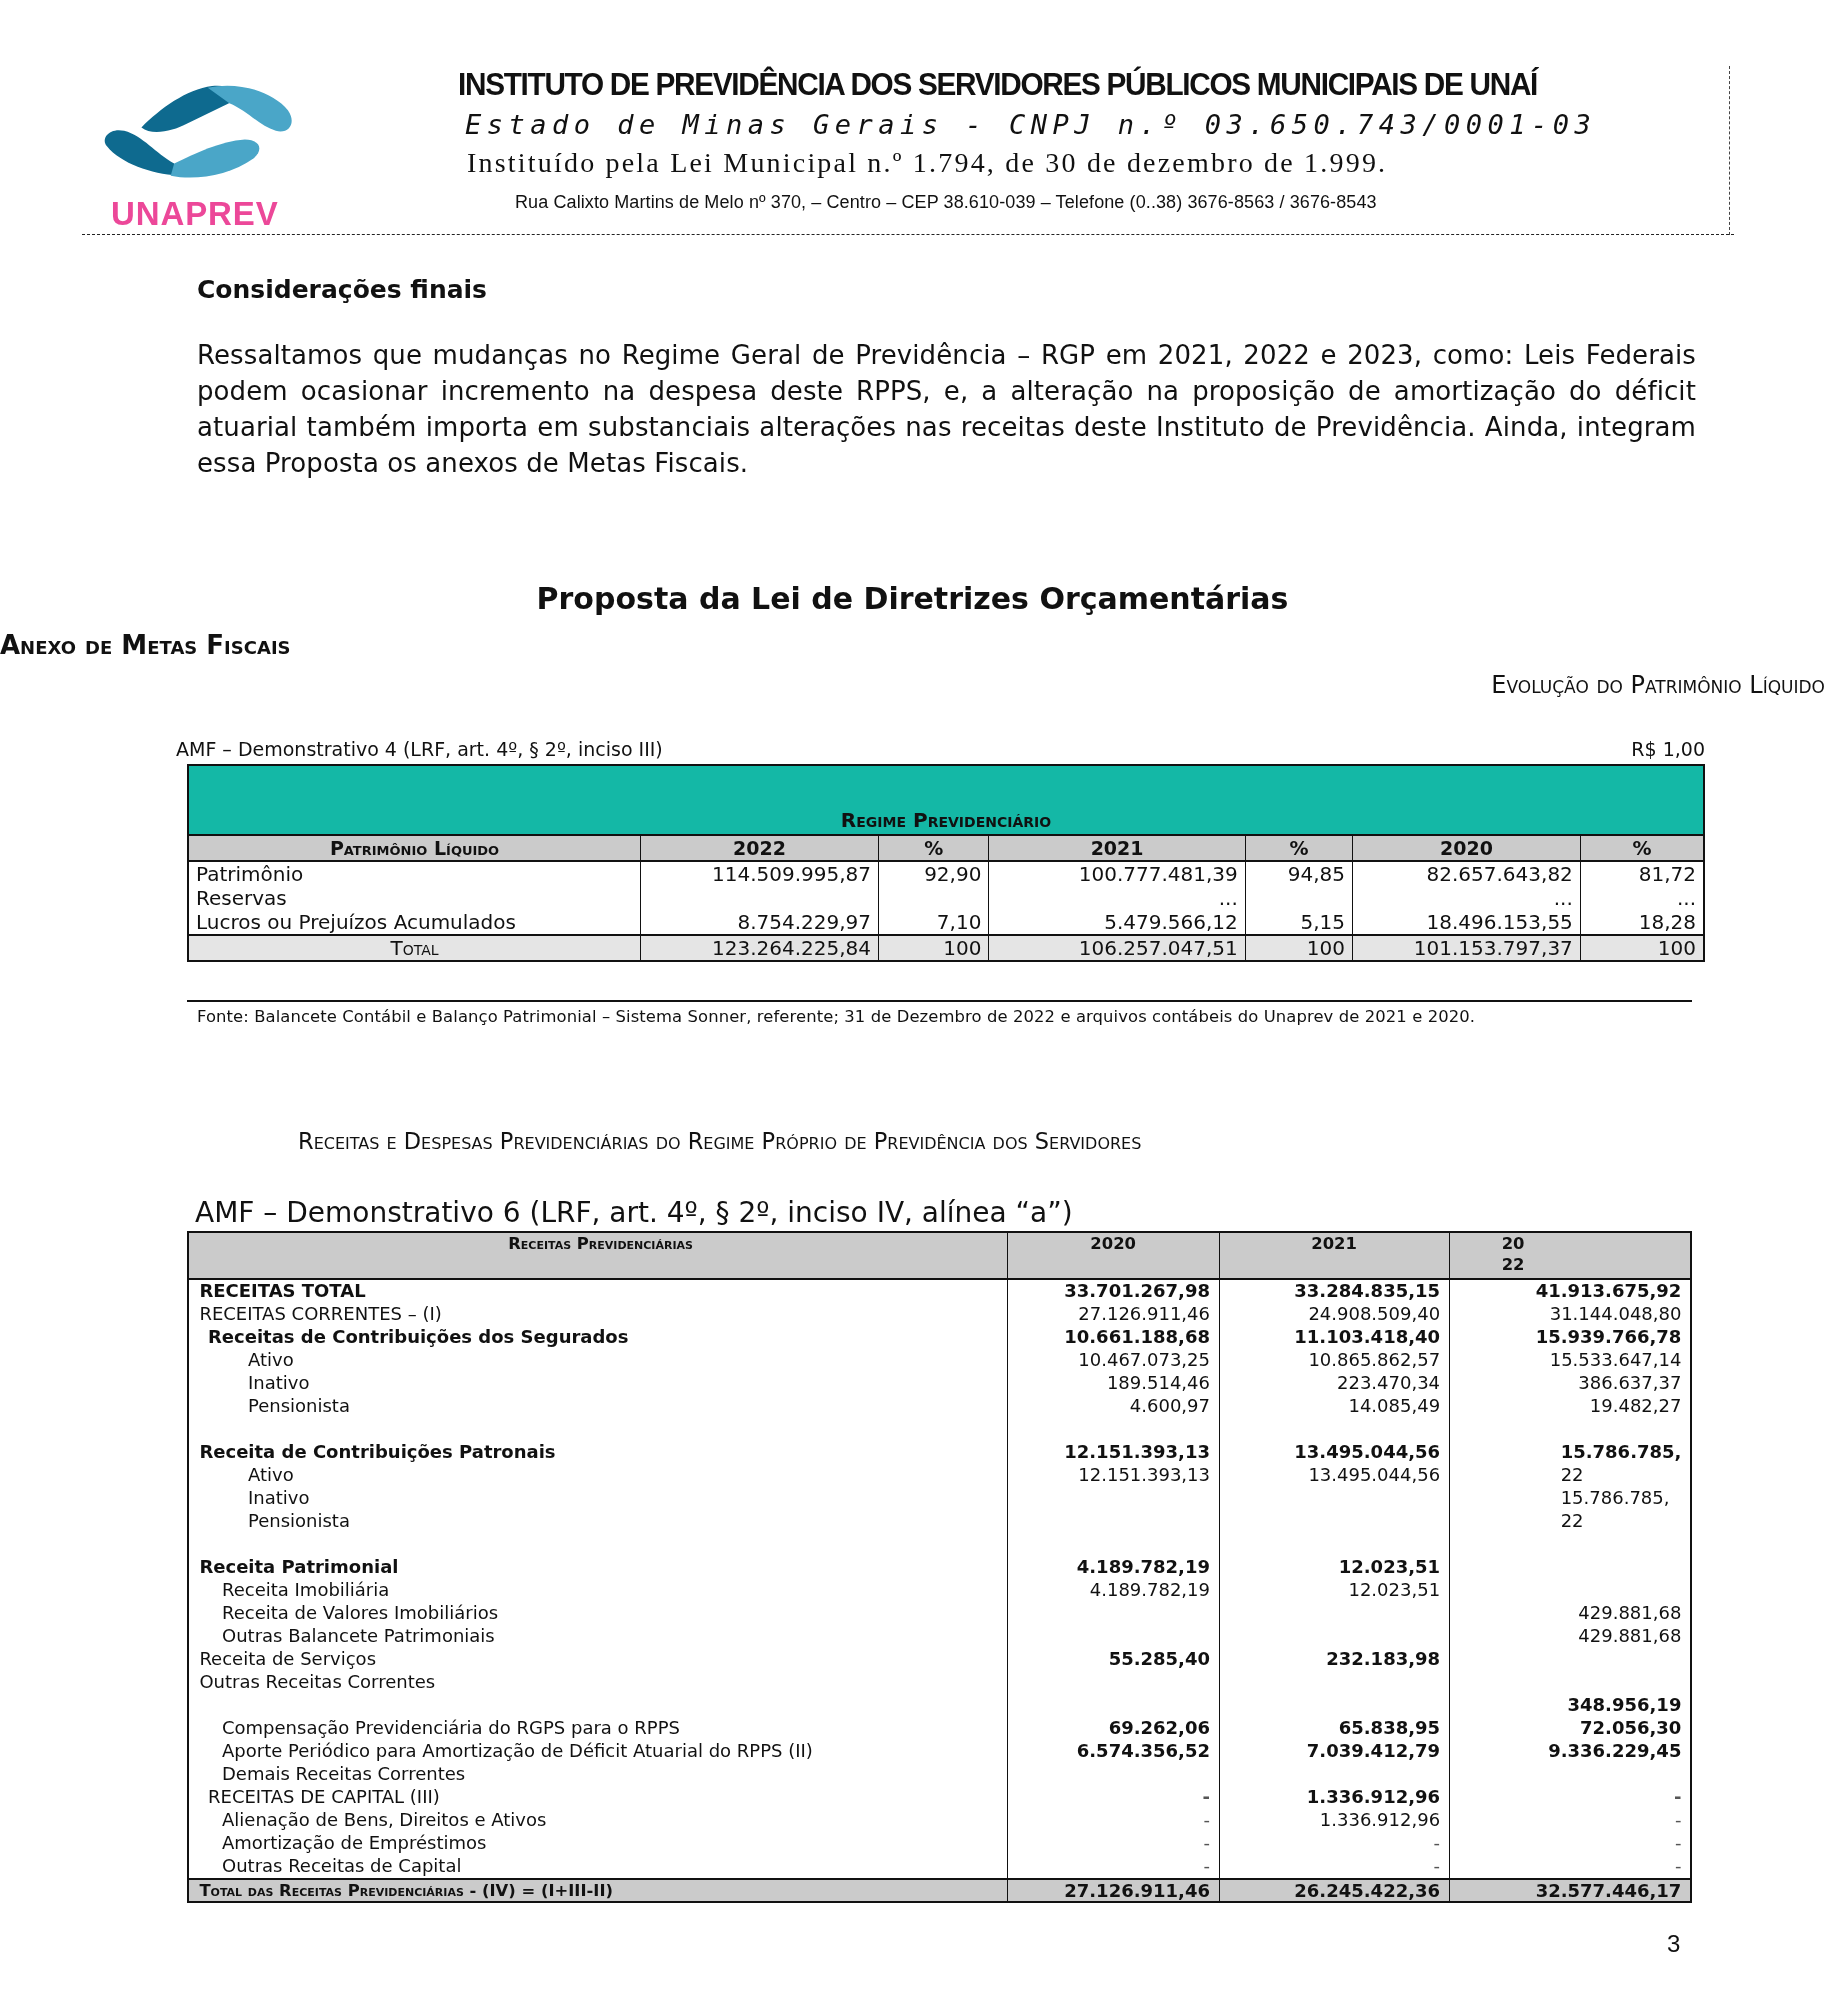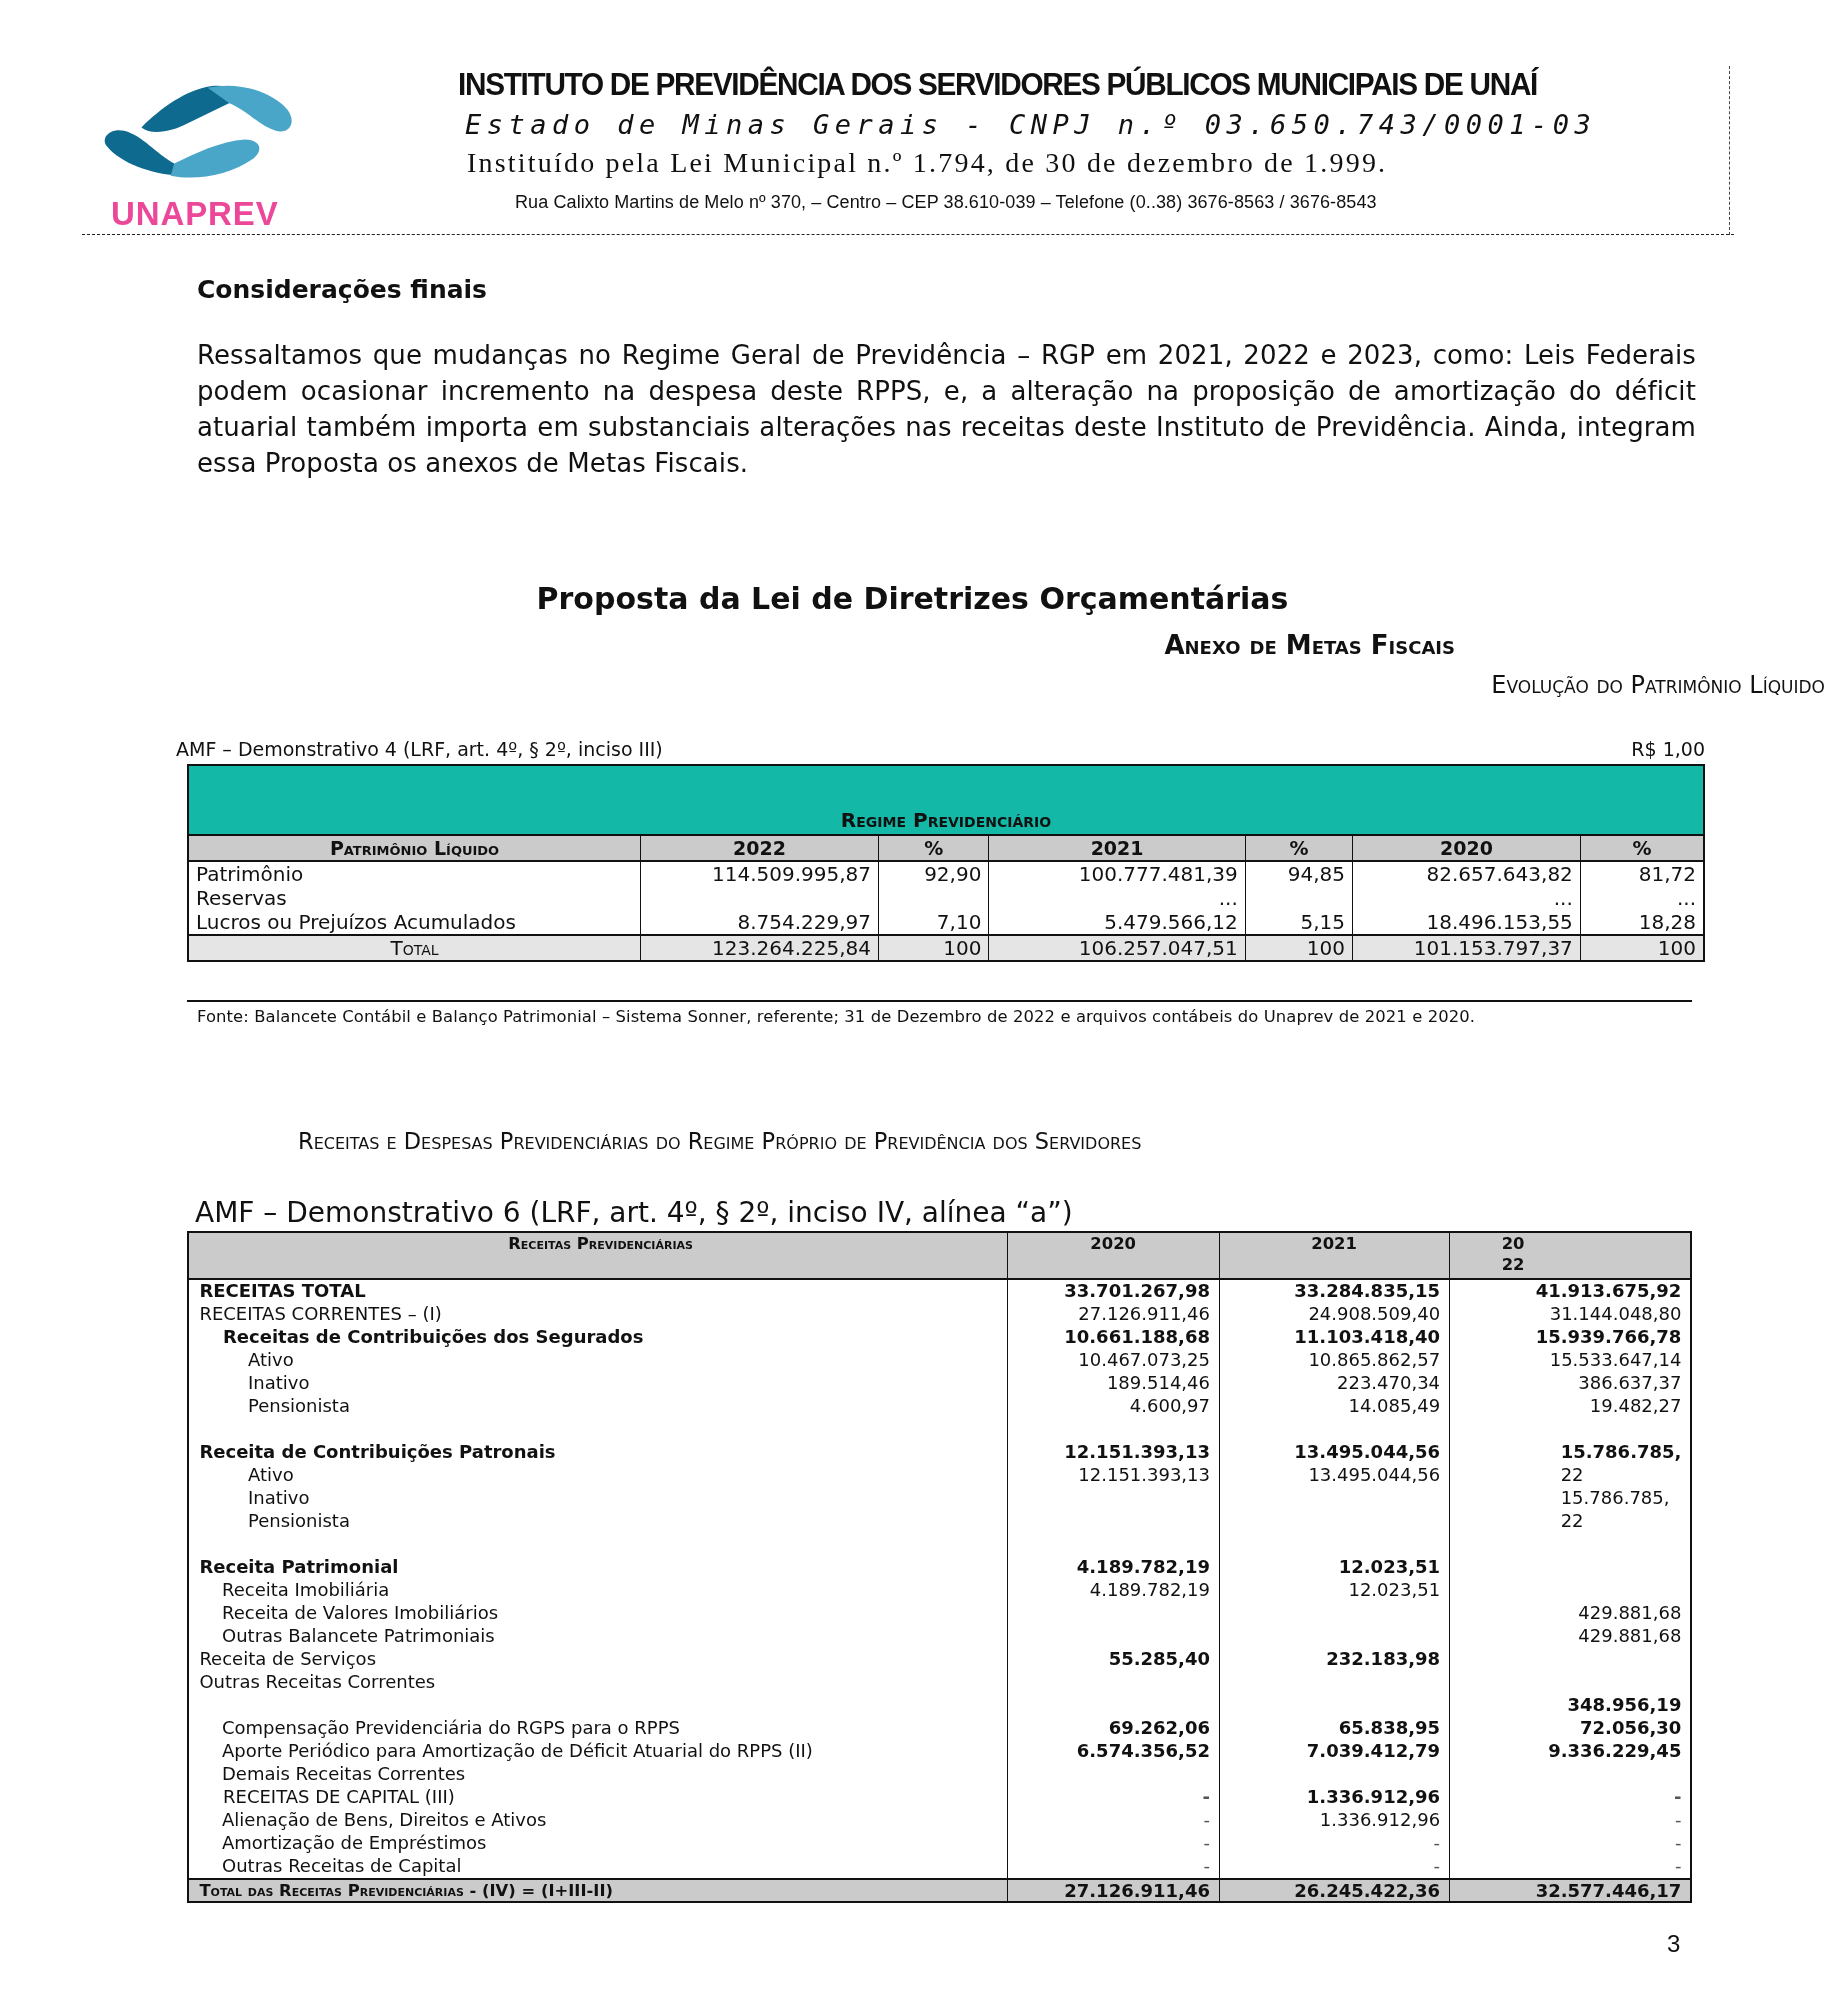--- a/index.html
+++ b/index.html
@@ -21,21 +21,21 @@
   .hdr-rule { left: 82px; top: 234px; width: 1652px; height: 0; border-top: 1.7px dashed #222; }
   .hdr-vrule { left: 1729px; top: 66px; width: 0; height: 169px; border-left: 1.7px dashed #444; }
 
   
   .doc { font-family: "DejaVu Sans", sans-serif; }
   .sec-head { left: 197px; top: 275px; font-weight: bold; font-size: 25px; }
   .para { left: 197px; top: 337px; width: 1499px; font-size: 26px; line-height: 36px;
           text-align: justify; text-align-last: left; letter-spacing: 0.1px; }
 
   .ldo-title { left: 0; width: 1825px; top: 581px; text-align: center; font-weight: bold; font-size: 30px; }
-  .amf-title { left: 0; width: 1442px; top: 630px; text-align: right; font-weight: bold; font-size: 26px; font-variant: small-caps; margin-left: 13px; }
+  .amf-title { left: 0; width: 1442px; top: 630px; text-align: left; font-weight: bold; font-size: 26px; font-variant: small-caps; }
   .evo-title { left: 0; width: 1825px; top: 671px; text-align: right; font-size: 24px; font-variant: small-caps; }
 
   .t1-label { left: 176px; top: 738px; font-size: 19px; }
   .t1-unit { left: 1608px; top: 738px; font-size: 19px; text-align: right; width: 97px; }
 
   
   table { border-collapse: collapse; }
   .t1 { left: 187px; top: 764px; width: 1518px; font-size: 20px; border: 2.6px solid #111; }
   .t1 td, .t1 th { padding: 0 7px; border-left: 1.7px solid #111; }
   .t1 td:first-child, .t1 th:first-child { border-left: none; }
@@ -62,21 +62,21 @@
   .t2 .hrow th { background: #cbcbcb; height: 45px; vertical-align: top; font-weight: bold; font-size: 16.4px; border-bottom: 2.6px solid #111; text-align: center; line-height: 21px; }
   .t2 .hrow th:first-child { text-align: center; font-variant: small-caps; padding-left: 14px; }
   .t2 .hrow th.y22 { padding-left: 52px; text-align: left; }
   .t2 td { height: 23px; line-height: 22.5px; vertical-align: top; text-align: right; white-space: nowrap; }
   .t2 td:first-child { text-align: left; padding-left: 10.4px; }
   .t2 td.c22 { padding-right: 8.6px; }
   .t2 td.c22.wrap { text-align: left; padding-left: 111px; white-space: normal; }
   .t2 tr.b td { font-weight: bold; }
   .t2 tr.b td.lb-normal { font-weight: normal; }
   .t2 td.i1 { padding-left: 33px; }
-  .t2 td.i1s { padding-left: 34px; }
+  .t2 td.i1s { padding-left: 19px; }
   .t2 td.i2 { padding-left: 59px; }
   .t2 td.dash { color: #555; }
   .t2 .trow td { background: #cbcbcb; border-top: 2.6px solid #111; font-weight: bold; height: 21px; line-height: 21px; }
   .t2 .trow td:first-child { font-variant: small-caps; font-size: 16.4px; }
 
   .pagenum { left: 1667px; top: 1930px; font-size: 24px; }
 </style>
 </head>
 <body>
 

